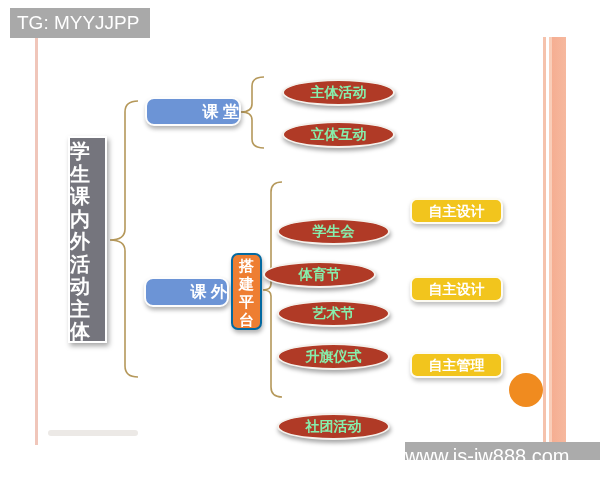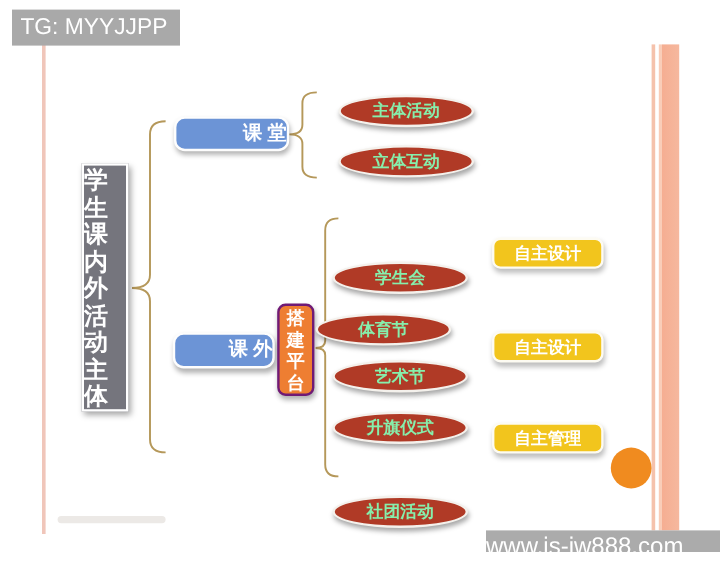--- a/index.html
+++ b/index.html
@@ -29,21 +29,21 @@
   .blue-box{
     position:absolute;box-sizing:border-box;background:#6c94d6;border:2px solid #fdfdfd;
     border-radius:9px;box-shadow:1px 3px 4px rgba(0,0,0,.3);
     color:#fff;font-size:16px;font-weight:bold;text-align:right;white-space:nowrap;
   }
   .classroom{left:145px;top:97px;width:96px;height:29px;line-height:25px;}
   .extracurricular{left:144px;top:277px;width:85px;height:30px;line-height:26px;}
   
   .platform-box{
     position:absolute;left:231px;top:253px;width:31px;height:77px;box-sizing:border-box;
-    background:#ee7e32;border:2px solid #701a75;border-radius:7px;
+    background:#ee7e32;border:2px solid #0369a1;border-radius:7px;
     box-shadow:1px 3px 4px rgba(0,0,0,.3);
     color:#fff;font-size:15px;font-weight:bold;text-align:center;
     line-height:18px;word-break:break-all;padding-top:2px;overflow:hidden;
   }
   
   .oval{
     position:absolute;width:113px;height:27px;box-sizing:border-box;
     background:#b03a26;border:2px solid #f4f1ec;border-radius:50%;
     box-shadow:1px 3px 4px rgba(0,0,0,.35);
     color:#86efac;font-size:14px;font-weight:bold;text-align:center;line-height:23px;white-space:nowrap;

